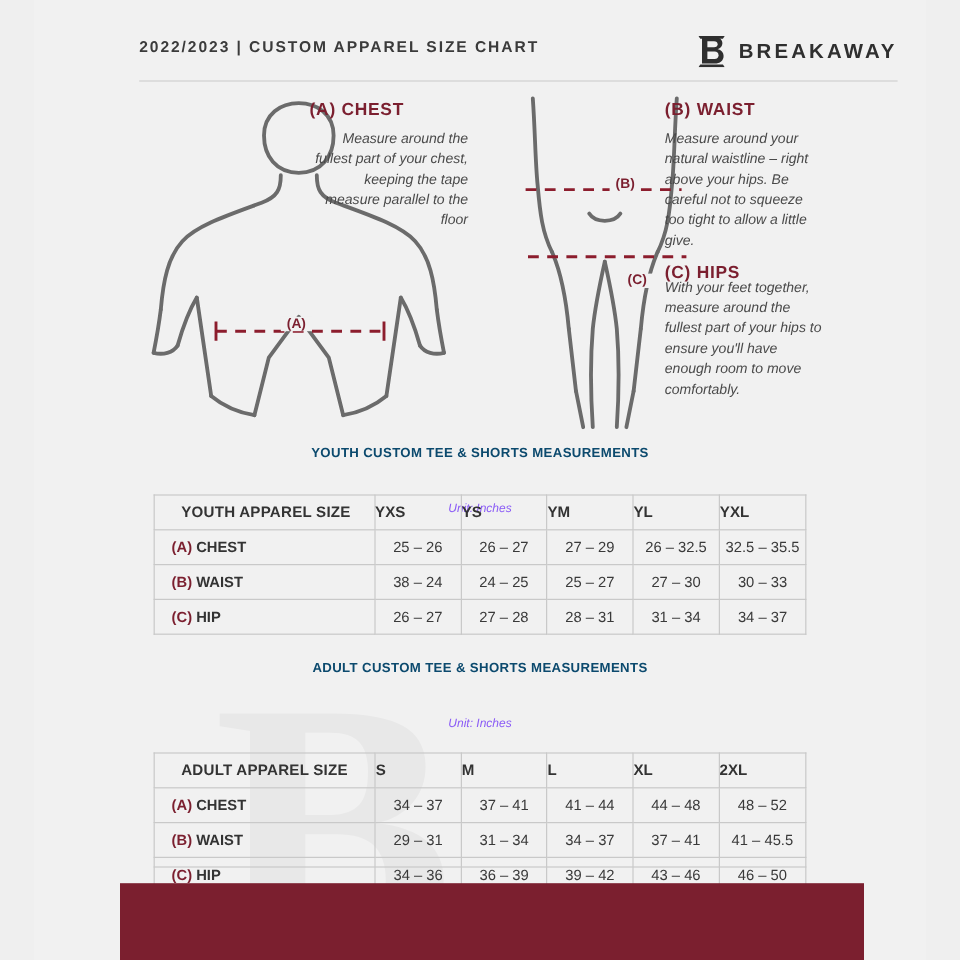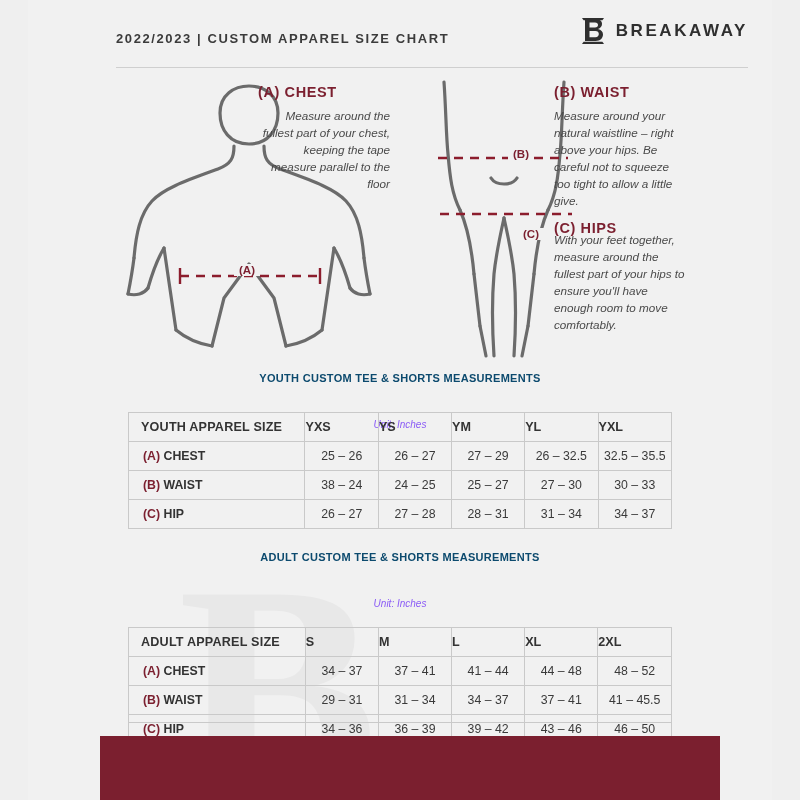--- a/index.html
+++ b/index.html
@@ -48,21 +48,21 @@
     left: 88px;
     top: 31px;
     font-size: 13px;
     font-weight: 700;
     letter-spacing: 1.6px;
     color: #3b3b3b;
   }
   .brand {
     position: absolute;
     right: 24px;
-    top: 18px;
+    top: 30px;
     display: flex;
     align-items: center;
     gap: 12px;
   }
   .brand-mark {
     width: 22px;
     height: 26px;
     position: relative;
   }
   .brand-name {
@@ -139,21 +139,21 @@
     font-weight: 400;
   }
   table.size-table thead th {
     font-weight: 700;
     font-size: 12.6px;
     color: #333;
     text-align: left;
   }
   table.size-table thead th.rowhead {
     text-align: left;
-    padding-left: 12px;
+    padding-left: 22px;
     letter-spacing: 0.2px;
   }
   table.size-table td.rowhead {
     text-align: left;
     padding-left: 14px;
     font-weight: 700;
     color: #333;
   }
   table.size-table td.val {
     text-align: center;

